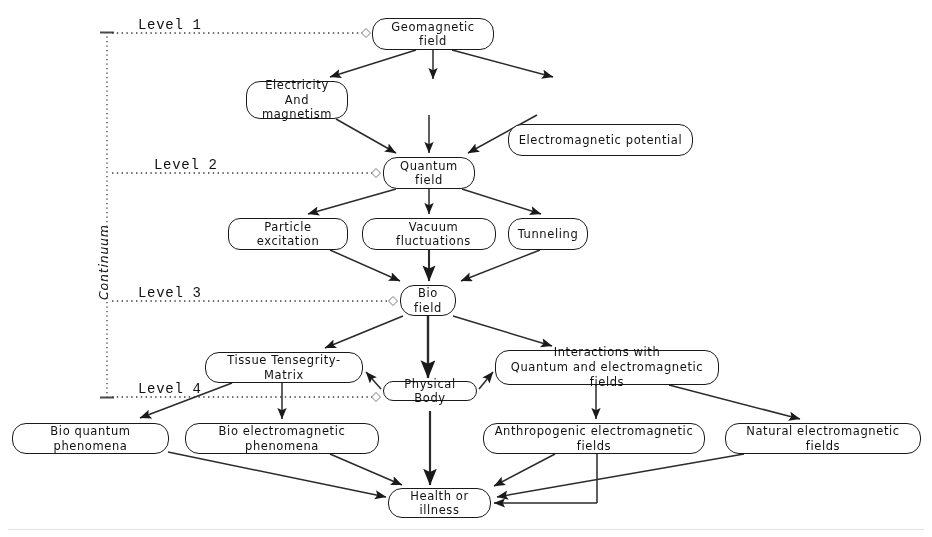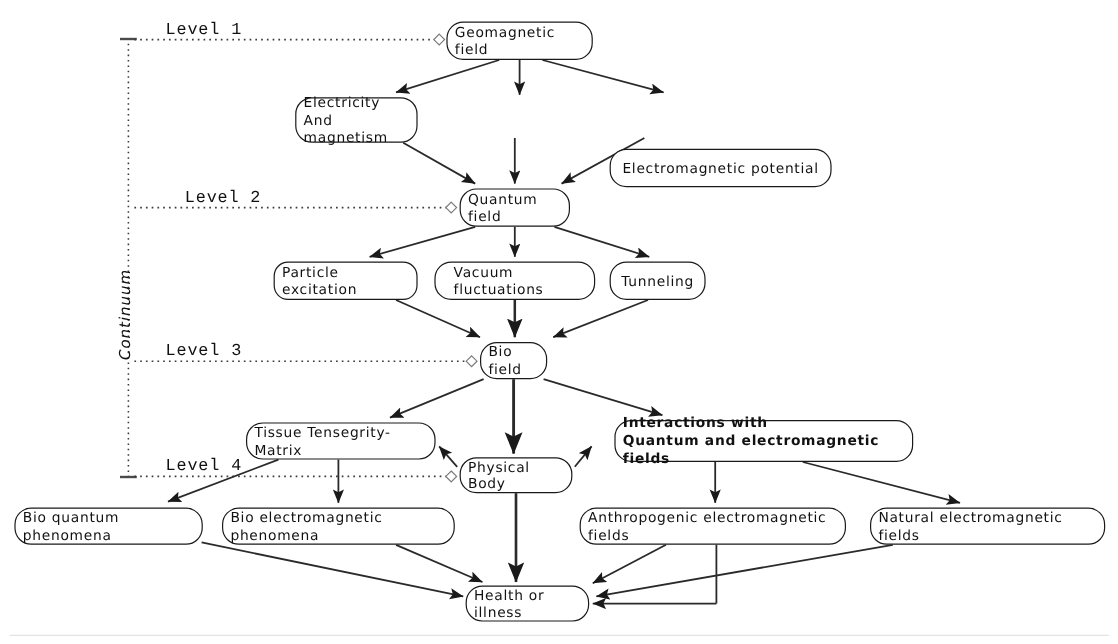--- a/index.html
+++ b/index.html
@@ -9,21 +9,21 @@
 
   .node{
     position:absolute;
     box-sizing:border-box;
     border:1.6px solid #1a1a1a;
     border-radius:14px;
     background:#ffffff;
     display:flex;
     align-items:center;
     justify-content:center;
-    text-align:left;
+    text-align:center;
     color:#111111;
     font-size:11.5px;
     letter-spacing:0.6px;
     line-height:1.25;
     padding:2px 6px;
     z-index:3;
   }
   .node.two-line{line-height:1.3;}
 
   .level-label{
@@ -160,23 +160,23 @@
   <div class="node" style="left:228px; top:218px; width:120px; height:32px;border-radius:12px;">Particle  excitation</div>
 
   <div class="node" style="left:362px; top:218px; width:134px; height:32px;padding-left:15px;">Vacuum  fluctuations</div>
 
   <div class="node" style="left:508px; top:218px; width:80px; height:32px;">Tunneling</div>
 
   <div class="node" style="left:400px; top:285px; width:56px; height:31px;">Bio  field</div>
 
   <div class="node" style="left:205px; top:352px; width:158px; height:31px;">Tissue  Tensegrity-Matrix</div>
 
-  <div class="node two-line" style="left:512px; top:350px; width:249px; height:35px;font-weight:bold;">Interactions  with<br>Quantum  and  electromagnetic  fields</div>
+  <div class="node two-line" style="left:495px; top:350px; width:224px; height:35px;">Interactions  with<br>Quantum  and  electromagnetic  fields</div>
 
-  <div class="node" style="left:383px; top:381px; width:94px; height:30px;">Physical  Body</div>
+  <div class="node" style="left:383px; top:381px; width:94px; height:20px;">Physical  Body</div>
 
   <div class="node" style="left:12px; top:423px; width:157px; height:31px;">Bio quantum  phenomena</div>
 
   <div class="node" style="left:185px; top:423px; width:194px; height:31px;">Bio electromagnetic  phenomena</div>
 
   <div class="node" style="left:483px; top:423px; width:222px; height:31px;">Anthropogenic  electromagnetic  fields</div>
 
   <div class="node" style="left:725px; top:423px; width:196px; height:31px;">Natural  electromagnetic  fields</div>
 
   <div class="node" style="left:388px; top:488px; width:103px; height:30px;">Health  or illness</div>

